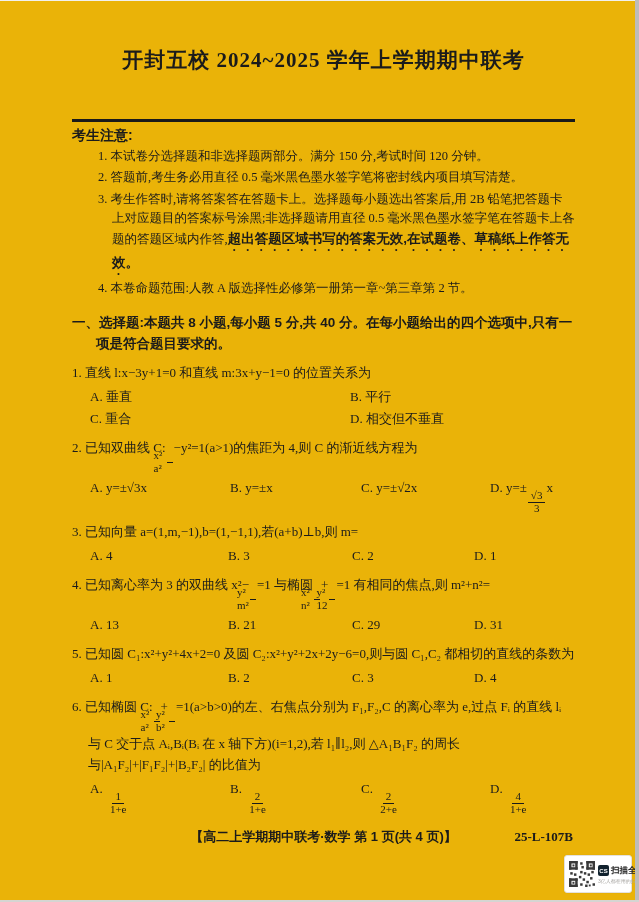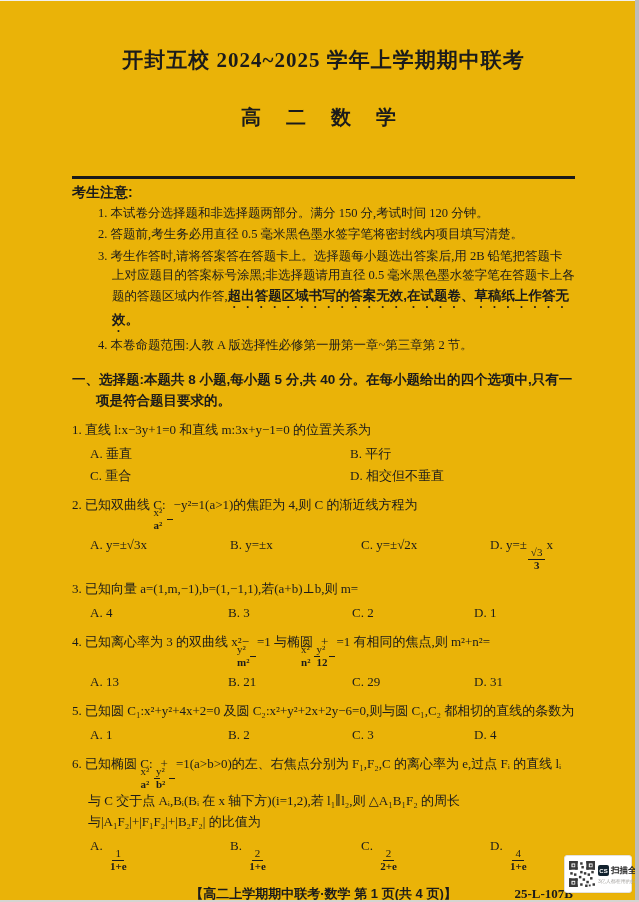--- a/index.html
+++ b/index.html
@@ -55,21 +55,21 @@
   .opts-2{grid-template-columns:260px auto;}
   .opts-4{grid-template-columns:138px 124px 122px auto;}
   .opts-4w{grid-template-columns:140px 131px 129px auto;}
   .opt{white-space:nowrap;}
 
   .frac{
     display:inline-flex;flex-direction:column;align-items:center;
     vertical-align:-0.62em;line-height:1.05;font-size:11px;margin:0 1px;
   }
   .frac .num{padding:0 3px;border-bottom:1px solid #1b1b1b;}
-  .frac .den{padding:0 3px;font-weight:bold;}
+  .frac .den{padding:0 3px;}
 
   .footer{
     margin-top:13px;position:relative;text-align:center;
     font-size:13px;
   }
   .footer-center{font-weight:bold;font-family:"Liberation Sans","DejaVu Sans",sans-serif;}
   .footer-right{position:absolute;right:2px;top:1px;font-size:13px;font-weight:bold;}
 
   .watermark{
     position:absolute;right:7px;bottom:9px;width:68px;height:38px;
@@ -90,21 +90,20 @@
   .wm-tagline{font-size:5px;color:#a9a7a3;white-space:nowrap;
     font-family:"Liberation Sans","DejaVu Sans",sans-serif;}
 </style>
 </head>
 <body>
 
 <div class="page">
   <div class="content">
 
     <h1 class="title">开封五校 2024~2025 学年上学期期中联考</h1>
-    <h2 class="subject">高 二 数 学</h2>
 
     <div class="rule"></div>
 
     <div class="notice">
       <div class="notice-heading">考生注意:</div>
       <p class="nitem">1. 本试卷分选择题和非选择题两部分。满分 150 分,考试时间 120 分钟。</p>
       <p class="nitem">2. 答题前,考生务必用直径 0.5 毫米黑色墨水签字笔将密封线内项目填写清楚。</p>
       <p class="nitem"><span>3. 考生作答时,请将答案答在答题卡上。选择题每小题选出答案后,用 2B 铅笔把答题卡上对应题目的答案标号涂黑;非选择题请用直径 0.5 毫米黑色墨水签字笔在答题卡上各题的答题区域内作答,</span><span class="emph">超出答题区域书写的答案无效,在试题卷、草稿纸上作答无效。</span></p>
       <p class="nitem">4. 本卷命题范围:人教 A 版选择性必修第一册第一章~第三章第 2 节。</p>
     </div>

